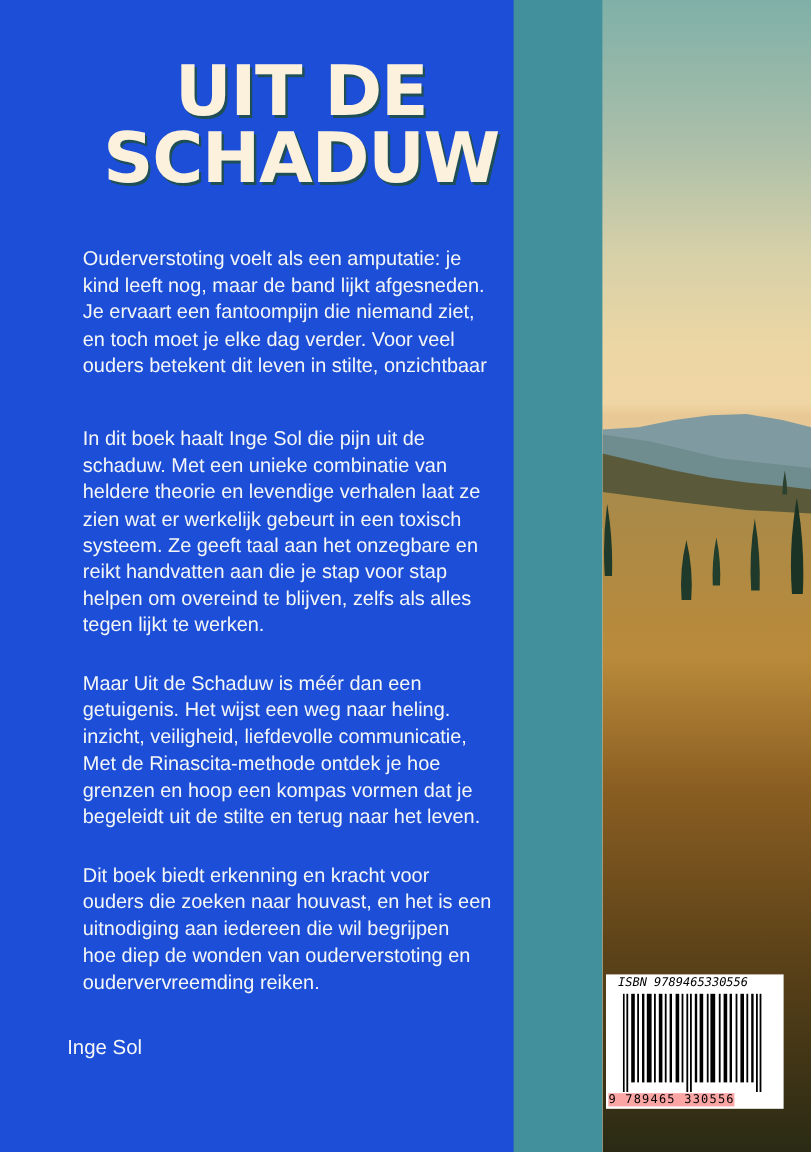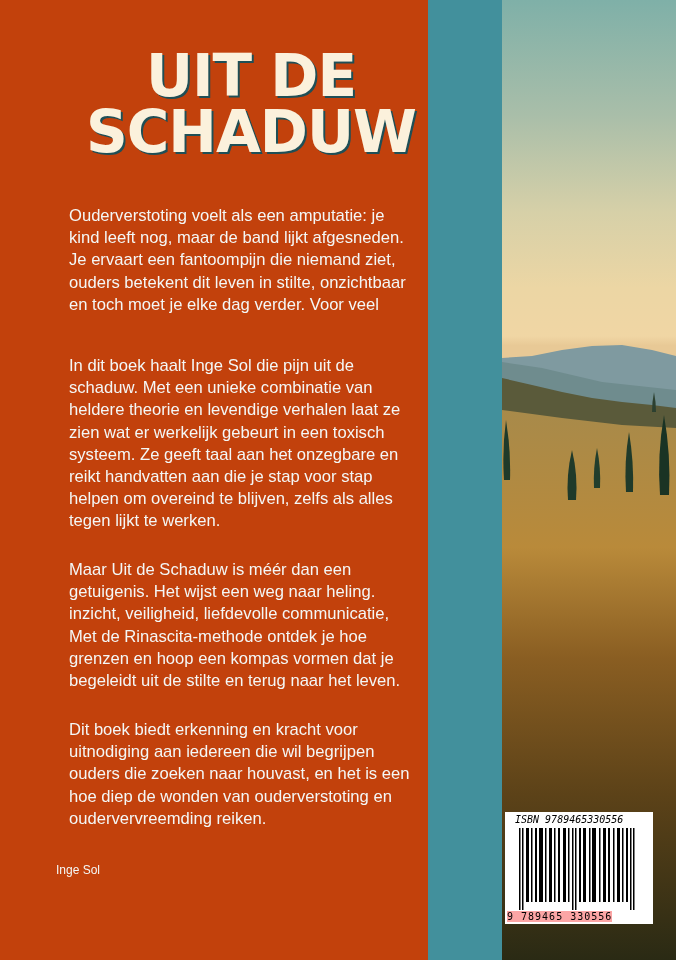--- a/index.html
+++ b/index.html
@@ -1,37 +1,37 @@
 <!DOCTYPE html>
 <html><head>
 <meta charset="utf-8">
 <style>
   html, body { margin: 0; padding: 0; }
   body { width: 676px; height: 960px; overflow: hidden; position: relative; background: #42909c; }
   .panel {
     position: absolute; left: 0; top: 0; width: 428px; height: 960px;
-    background: #c2410c;
+    background: #1d4ed8;
   }
   .title {
     position: absolute; left: 0; width: 502px; text-align: center;
     font-family: "DejaVu Sans", sans-serif; font-weight: bold;
     color: #fbf1dc; text-shadow: 2px 2px 0 #1f4f56;
     letter-spacing: -1px;
   }
   .title.l1 { top: 44px; font-size: 58px; line-height: 64px; }
   .title.l2 { top: 100px; font-size: 58px; line-height: 64px; }
   .para {
     position: absolute; left: 56px; width: 430px;
     font-family: "Liberation Sans", sans-serif; font-size: 16.6px; line-height: 22.2px;
     color: #f4f7f6; margin: 13px;
   }
   .line { display: block; white-space: nowrap; }
   .author {
     position: absolute; left: 56px; top: 863px;
-    font-family: "Liberation Sans", sans-serif; font-size: 12px; color: #f4f7f6;
+    font-family: "Liberation Sans", sans-serif; font-size: 17px; color: #f4f7f6;
   }
   .photo {
     position: absolute; left: 502px; top: 0; width: 174px; height: 960px; overflow: hidden;
     background: linear-gradient(180deg, #7fb0a8 0%, #a9bea9 12%, #d6d0a8 22%, #ecd6a4 30%, #f0d6a4 35%, #e8c996 36%);
   }
   .photo svg { position: absolute; left: 0; top: 0; }
   .barcode {
     position: absolute; left: 505px; top: 812px; width: 148px; height: 112px;
     background: #ffffff;
   }
@@ -49,22 +49,22 @@
 <body>
 
 <div class="panel">
   <div class="title l1">UIT DE</div>
   <div class="title l2">SCHADUW</div>
 
   <p class="para" style="top:192px">
     <span class="line">Ouderverstoting voelt als een amputatie: je</span>
     <span class="line">kind leeft nog, maar de band lijkt afgesneden.</span>
     <span class="line">Je ervaart een fantoompijn die niemand ziet,</span>
+    <span class="line">en toch moet je elke dag verder. Voor veel</span>
     <span class="line">ouders betekent dit leven in stilte, onzichtbaar</span>
-    <span class="line">en toch moet je elke dag verder. Voor veel</span>
   </p>
 
   <p class="para" style="top:342px">
     <span class="line">In dit boek haalt Inge Sol die pijn uit de</span>
     <span class="line">schaduw. Met een unieke combinatie van</span>
     <span class="line">heldere theorie en levendige verhalen laat ze</span>
     <span class="line">zien wat er werkelijk gebeurt in een toxisch</span>
     <span class="line">systeem. Ze geeft taal aan het onzegbare en</span>
     <span class="line">reikt handvatten aan die je stap voor stap</span>
     <span class="line">helpen om overeind te blijven, zelfs als alles</span>
@@ -75,22 +75,22 @@
     <span class="line">Maar Uit de Schaduw is méér dan een</span>
     <span class="line">getuigenis. Het wijst een weg naar heling.</span>
     <span class="line">inzicht, veiligheid, liefdevolle communicatie,</span>
     <span class="line">Met de Rinascita-methode ontdek je hoe</span>
     <span class="line">grenzen en hoop een kompas vormen dat je</span>
     <span class="line">begeleidt uit de stilte en terug naar het leven.</span>
   </p>
 
   <p class="para" style="top:706px">
     <span class="line">Dit boek biedt erkenning en kracht voor</span>
+    <span class="line">ouders die zoeken naar houvast, en het is een</span>
     <span class="line">uitnodiging aan iedereen die wil begrijpen</span>
-    <span class="line">ouders die zoeken naar houvast, en het is een</span>
     <span class="line">hoe diep de wonden van ouderverstoting en</span>
     <span class="line">oudervervreemding reiken.</span>
   </p>
 
   <div class="author">Inge Sol</div>
 </div>
 
 <div class="photo">
   <svg width="174" height="960" viewBox="0 0 174 960">
     <defs>

